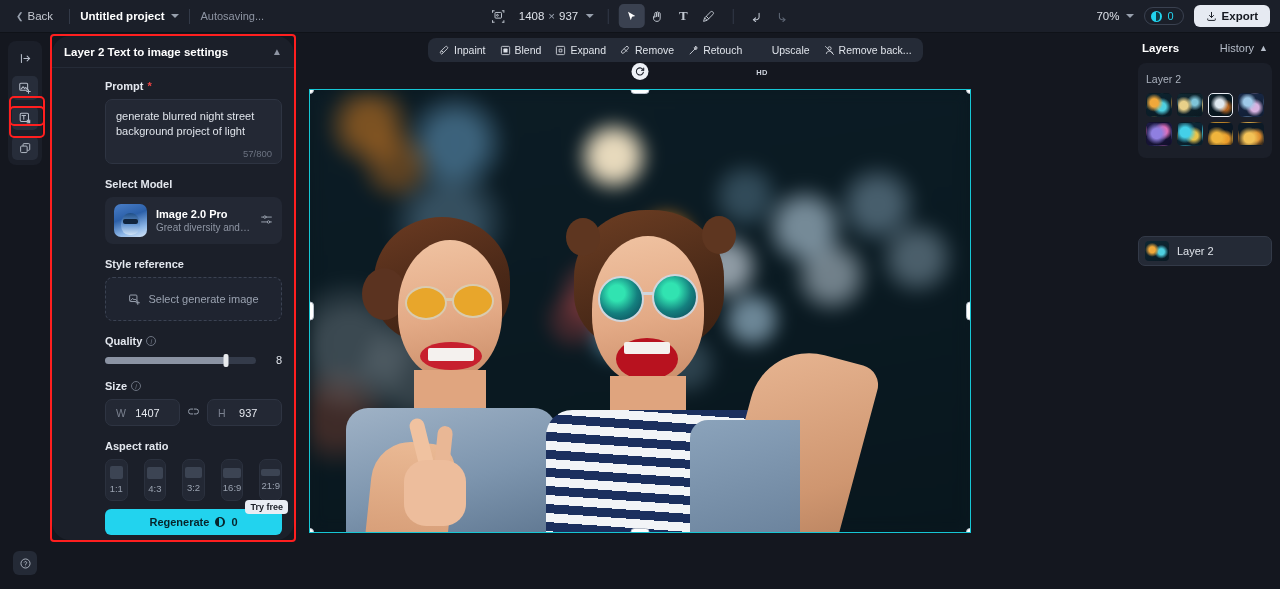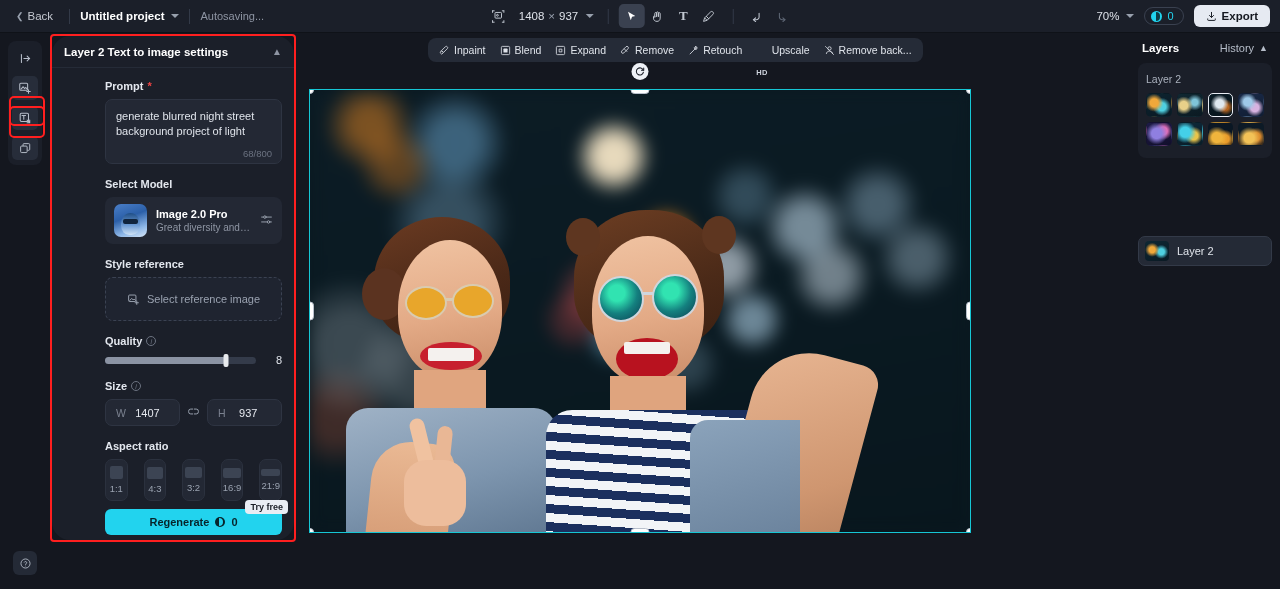--- a/index.html
+++ b/index.html
@@ -460,21 +460,21 @@
       <span class="chev-up">▲</span>
     </div>
     <div class="panel-body">
 
       <div class="sec-label">
         <span>Prompt</span>
         <span class="req">*</span>
       </div>
       <div class="prompt-box">
         <div class="prompt-text">generate blurred night street background project of light</div>
-        <div class="char-count">68/800</div>
+        <div class="char-count">57/800</div>
       </div>
 
       <div class="sec-label mt14">Select Model</div>
       <div class="model-row">
         <div class="model-thumb"></div>
         <div class="model-meta">
           <div class="model-name">Image 2.0 Pro</div>
           <div class="model-desc">Great diversity and photorealism. Of...</div>
         </div>
         <span class="sliders-ic">
@@ -486,21 +486,21 @@
         </span>
       </div>
 
       <div class="sec-label mt14">Style reference</div>
       <div class="dropzone">
         <svg width="13" height="13" viewBox="0 0 16 16" fill="none" stroke="currentColor" stroke-width="1.2">
           <rect x="2" y="2.5" width="9" height="8" rx="1.2"></rect>
           <path d="M3.4 9.2l2.4-2.6 1.8 2 1.2-1.2 1.8 1.8" stroke-linecap="round"></path>
           <path d="M12 10v4M10 12h4" stroke-linecap="round"></path>
         </svg>
-        <span>Select reference image</span>
+        <span>Select generate image</span>
       </div>
 
       <div class="sec-label mt14">
         <span>Quality</span>
         <span class="info-i">i</span>
       </div>
       <div class="slider-row">
         <div class="track">
           <div class="fill" id="q-fill" style="width: 80%;"></div>
           <div class="knob" id="q-knob" style="left: 80%;"></div>

